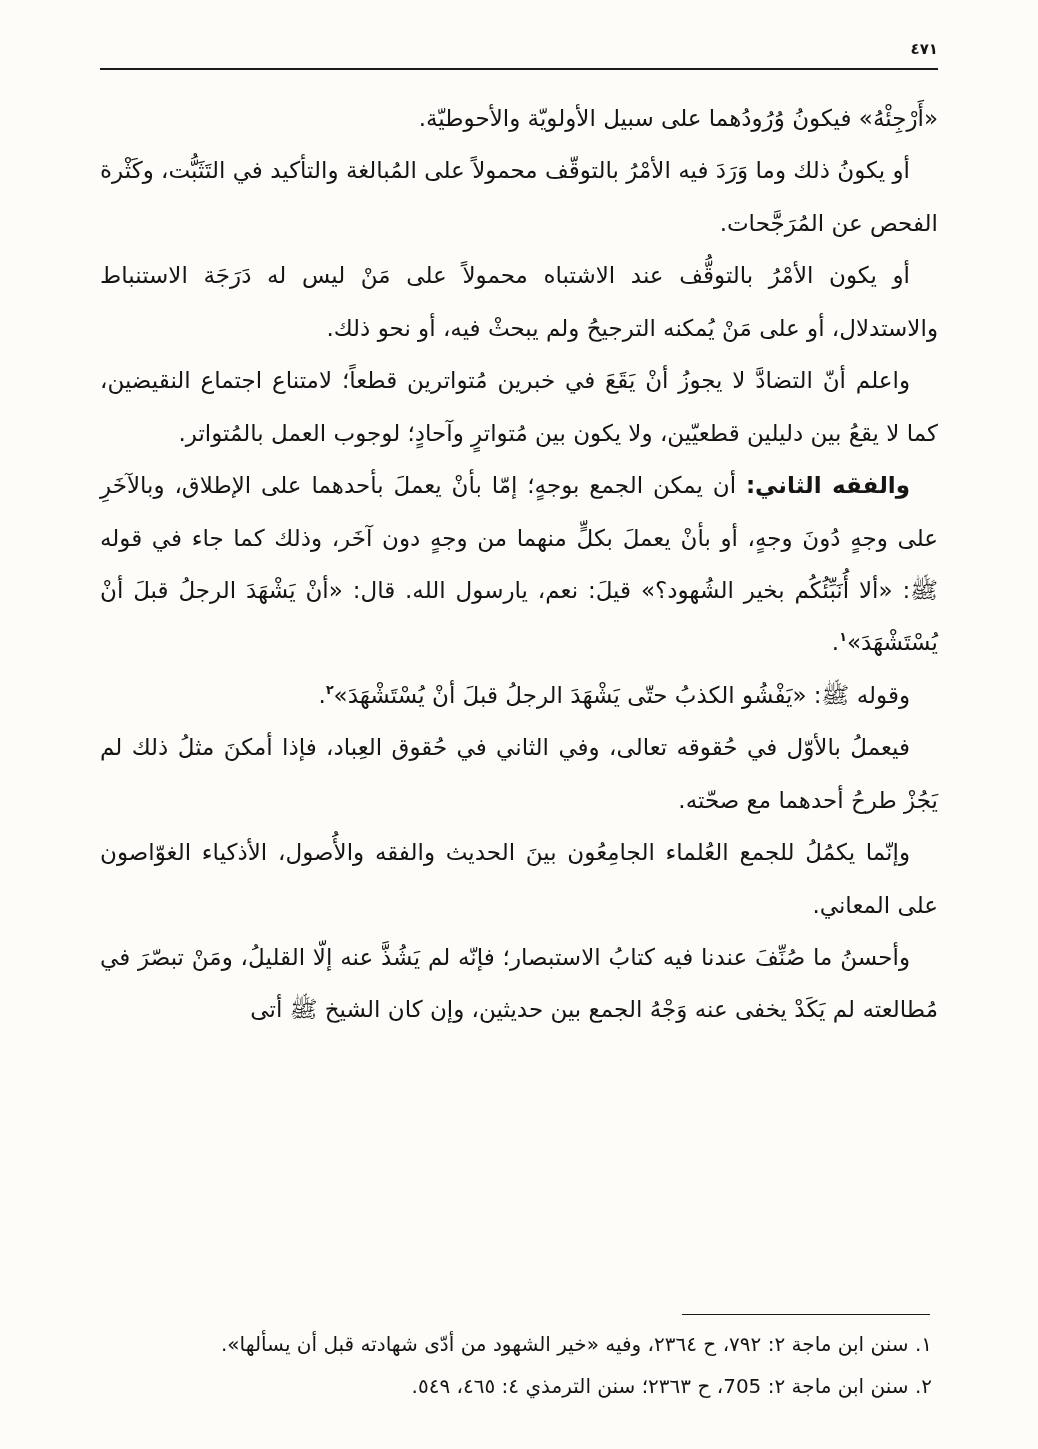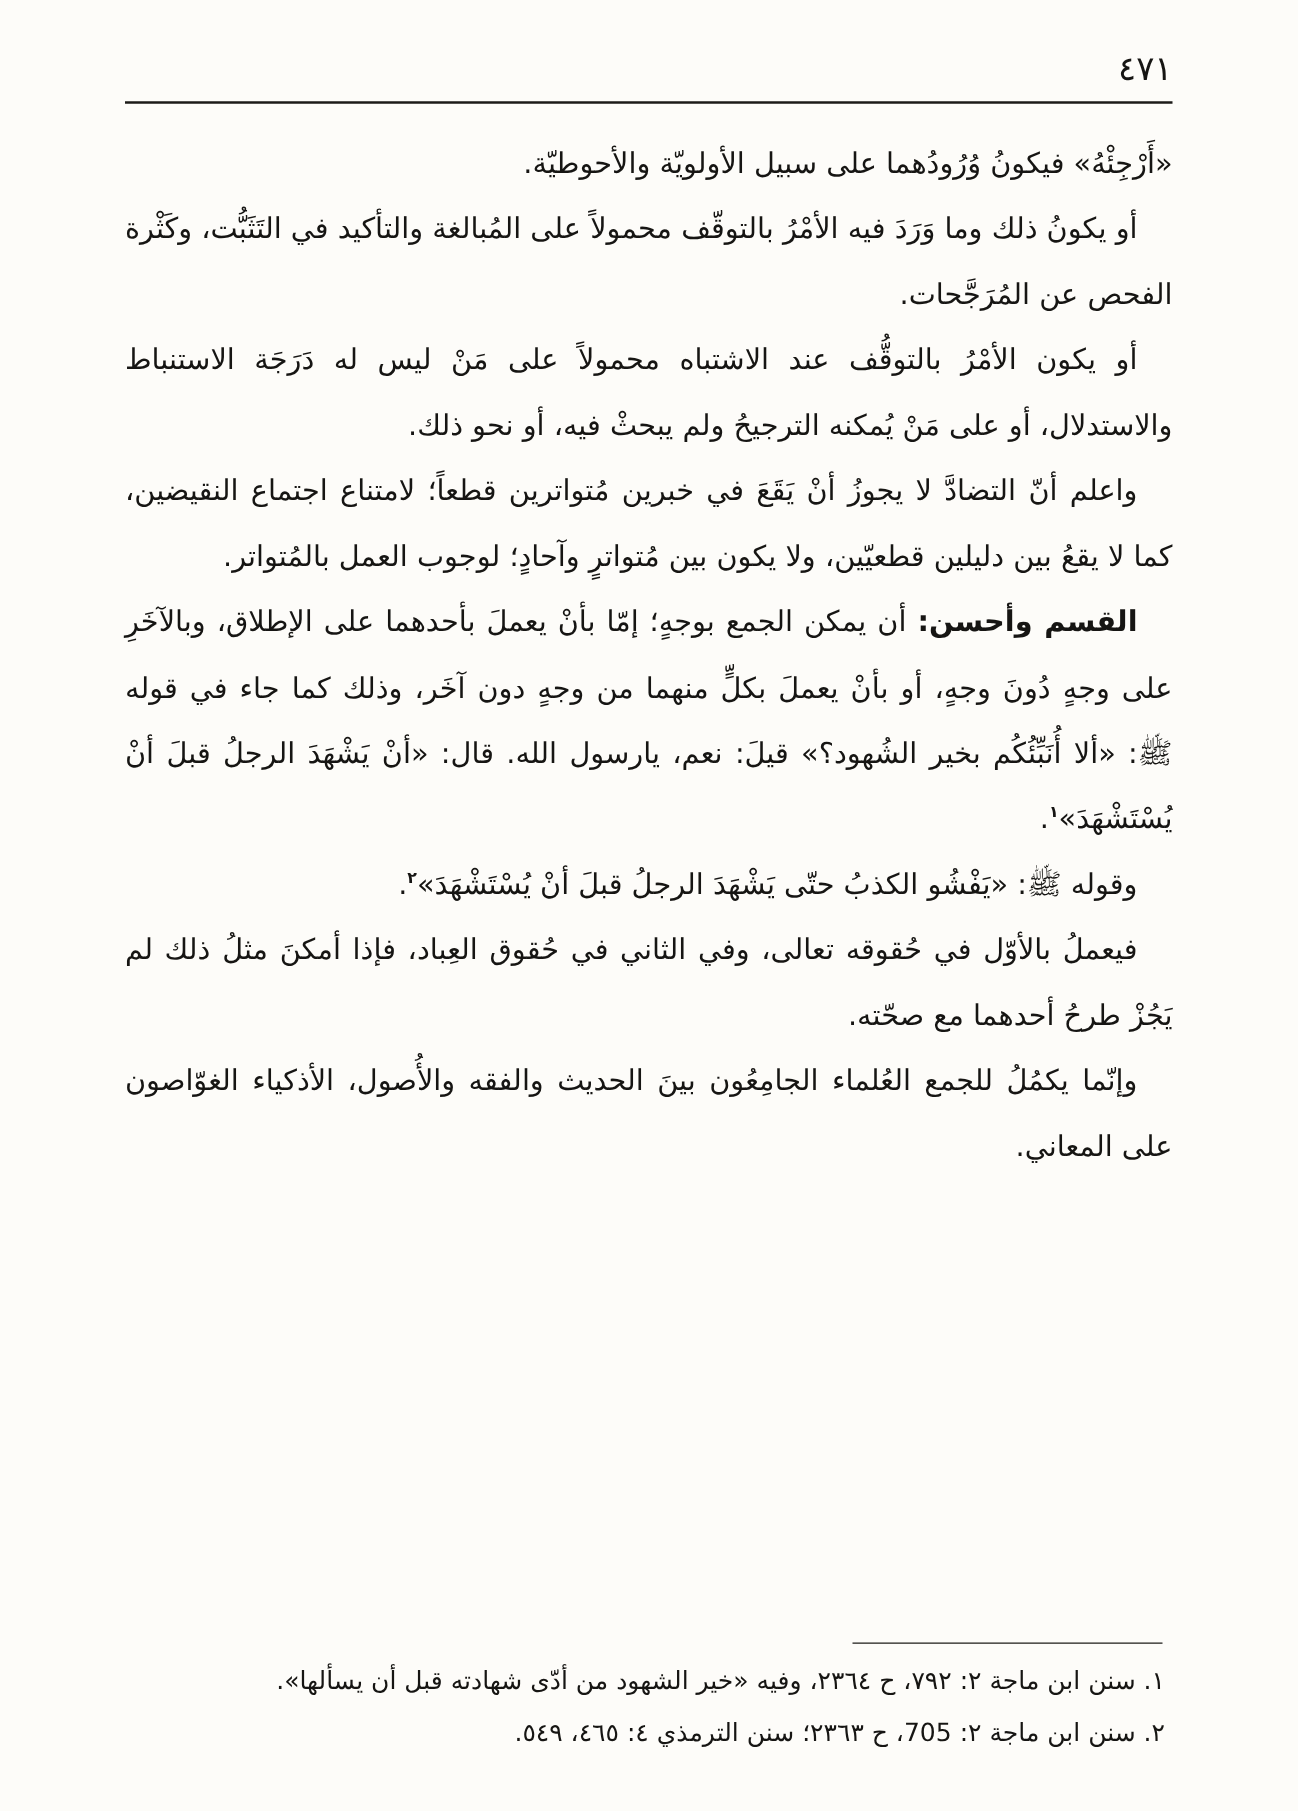--- a/index.html
+++ b/index.html
@@ -30,22 +30,22 @@
     padding-bottom: 10px;
   }
   .book-title {
     font-size: 22px;
     font-weight: bold;
     letter-spacing: 0.2px;
     margin-right: 2px;
     margin-left: 28px;
   }
   .page-number {
-    font-size: 27px;
-    font-weight: normal;
+    font-size: 15px;
+    font-weight: bold;
   }
   .body-text {
     margin-top: 22px;
     font-size: 23px;
     line-height: 2.28;
     text-align: justify;
   }
   .para {
     margin: 0;
     text-indent: 28px;
@@ -91,29 +91,30 @@
   <main class="body-text">
 
     <p class="para no-indent"><span>«أَرْجِئْهُ» فيكونُ وُرُودُهما على سبيل الأولويّة والأحوطيّة.</span></p>
 
     <p class="para"><span>أو يكونُ ذلك وما وَرَدَ فيه الأمْرُ بالتوقّف محمولاً على المُبالغة والتأكيد في التَثَبُّت، وكَثْرة الفحص عن المُرَجَّحات.</span></p>
 
     <p class="para"><span>أو يكون الأمْرُ بالتوقُّف عند الاشتباه محمولاً على مَنْ ليس له دَرَجَة الاستنباط والاستدلال، أو على مَنْ يُمكنه الترجيحُ ولم يبحثْ فيه، أو نحو ذلك.</span></p>
 
     <p class="para"><span>واعلم أنّ التضادَّ لا يجوزُ أنْ يَقَعَ في خبرين مُتواترين قطعاً؛ لامتناع اجتماع النقيضين، كما لا يقعُ بين دليلين قطعيّين، ولا يكون بين مُتواترٍ وآحادٍ؛ لوجوب العمل بالمُتواتر.</span></p>
 
-    <p class="para"><strong>القسم وأحسن:</strong><span> أن يمكن الجمع بوجهٍ؛ إمّا بأنْ يعملَ بأحدهما على الإطلاق، وبالآخَرِ على وجهٍ دُونَ وجهٍ، أو بأنْ يعملَ بكلٍّ منهما من وجهٍ دون آخَر، وذلك كما جاء في قوله ﷺ: «ألا أُنَبِّئُكُم بخير الشُهود؟» قيلَ: نعم، يارسول الله. قال: «أنْ يَشْهَدَ الرجلُ قبلَ أنْ يُسْتَشْهَدَ»</span><sup class="fn-ref">١</sup><span>.</span></p>
+    <p class="para"><strong>والفقه الثاني:</strong><span> أن يمكن الجمع بوجهٍ؛ إمّا بأنْ يعملَ بأحدهما على الإطلاق، وبالآخَرِ على وجهٍ دُونَ وجهٍ، أو بأنْ يعملَ بكلٍّ منهما من وجهٍ دون آخَر، وذلك كما جاء في قوله ﷺ: «ألا أُنَبِّئُكُم بخير الشُهود؟» قيلَ: نعم، يارسول الله. قال: «أنْ يَشْهَدَ الرجلُ قبلَ أنْ يُسْتَشْهَدَ»</span><sup class="fn-ref">١</sup><span>.</span></p>
 
     <p class="para"><span>وقوله ﷺ: «يَفْشُو الكذبُ حتّى يَشْهَدَ الرجلُ قبلَ أنْ يُسْتَشْهَدَ»</span><sup class="fn-ref">٢</sup><span>.</span></p>
 
     <p class="para"><span>فيعملُ بالأوّل في حُقوقه تعالى، وفي الثاني في حُقوق العِباد، فإذا أمكنَ مثلُ ذلك لم يَجُزْ طرحُ أحدهما مع صحّته.</span></p>
 
 
     <p class="para"><span>وإنّما يكمُلُ للجمع العُلماء الجامِعُون بينَ الحديث والفقه والأُصول، الأذكياء الغوّاصون على المعاني.</span></p>
 
+    <p class="para"><span>وأحسنُ ما صُنِّفَ عندنا فيه كتابُ الاستبصار؛ فإنّه لم يَشُذَّ عنه إلّا القليلُ، ومَنْ تبصّرَ في مُطالعته لم يَكَدْ يخفى عنه وَجْهُ الجمع بين حديثين، وإن كان الشيخ ﷺ أتى</span></p>
 
   </main>
 
   <footer class="footnotes">
     <div class="fn-divider"></div>
     <p class="footnote"><span>١. سنن ابن ماجة ٢: ٧٩٢، ح ٢٣٦٤، وفيه «خير الشهود من أدّى شهادته قبل أن يسألها».</span></p>
     <p class="footnote"><span>٢. سنن ابن ماجة ٢: 705، ح ٢٣٦٣؛ سنن الترمذي ٤: ٤٦٥، ٥٤٩.</span></p>
   </footer>
 
 </div>

